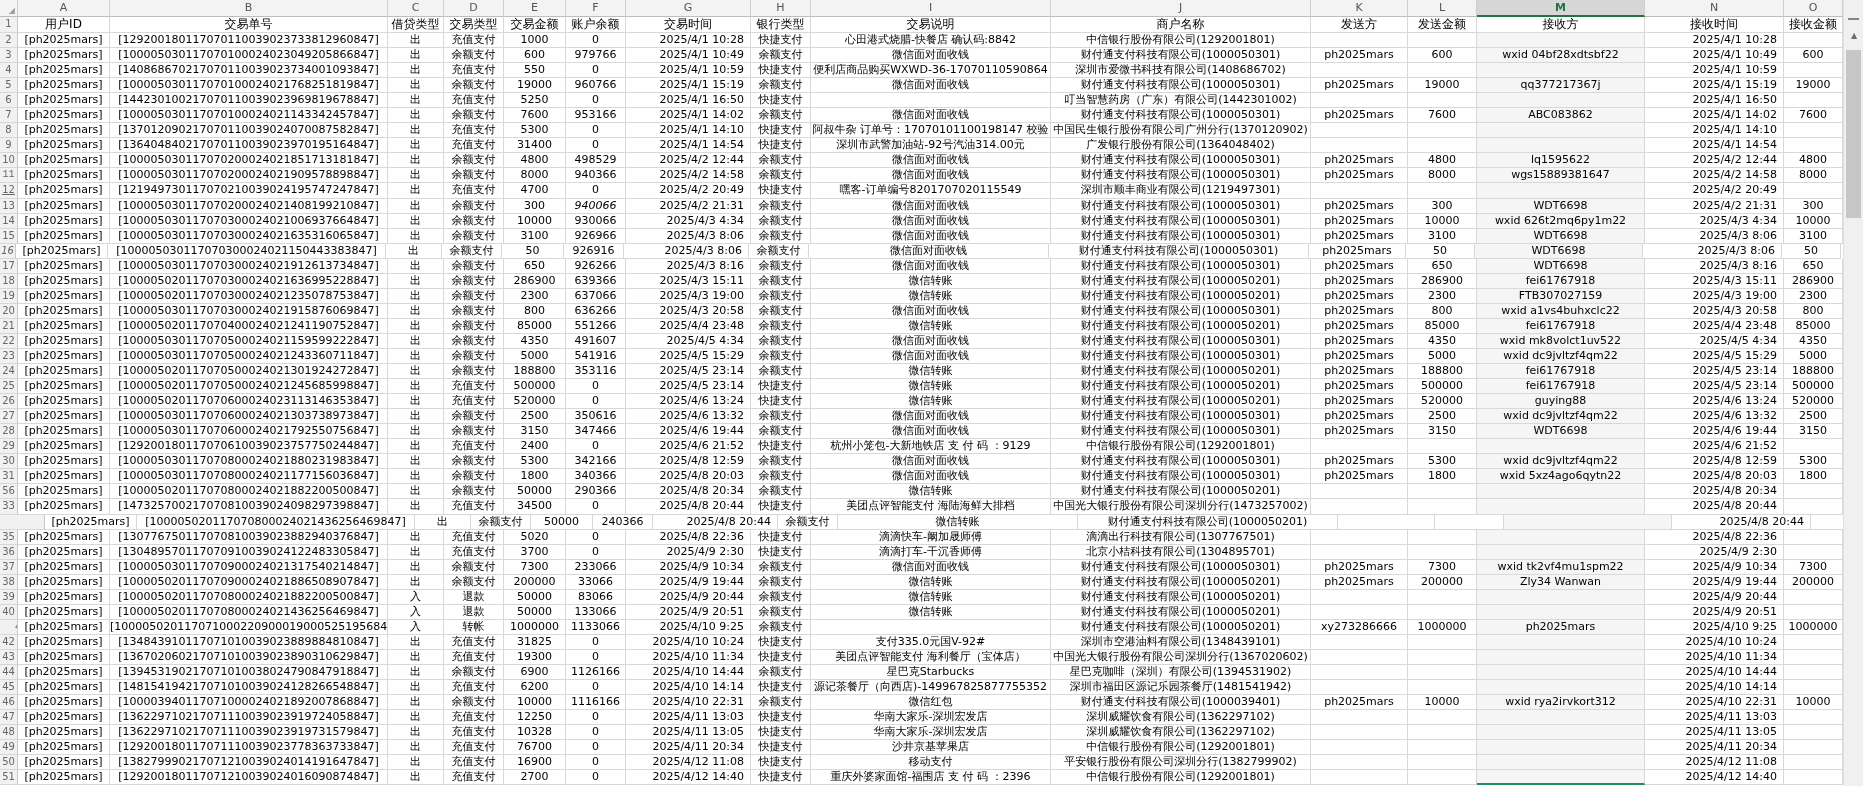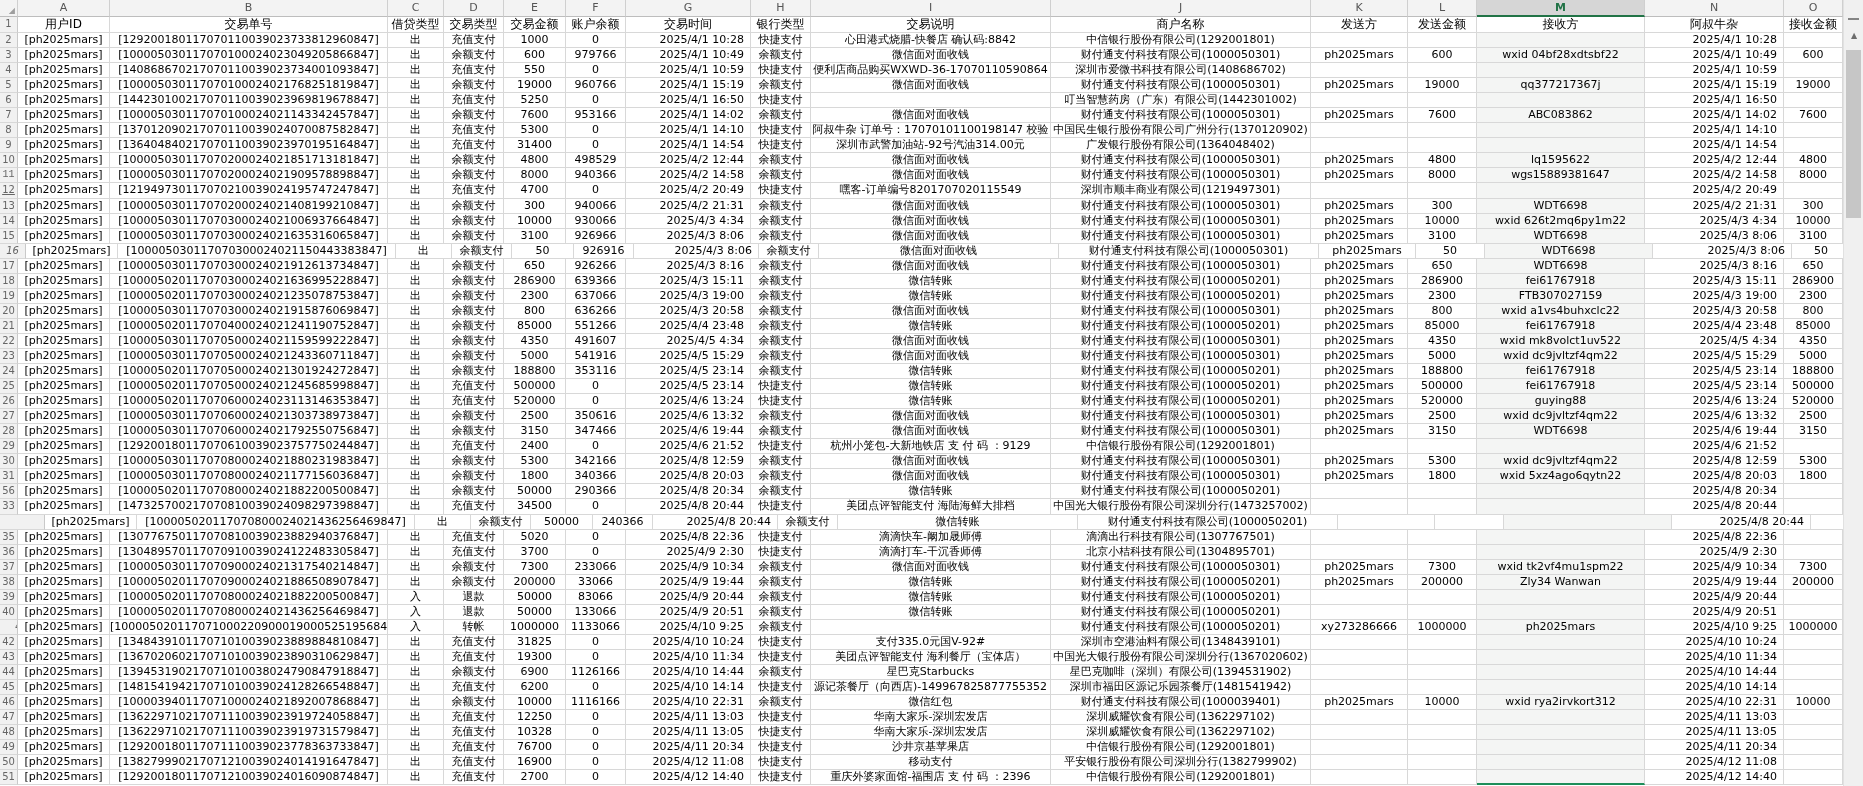--- a/index.html
+++ b/index.html
@@ -72,21 +72,21 @@
         <div class="cell" style="width: 60px;">交易类型</div>
         <div class="cell" style="width: 62px;">交易金额</div>
         <div class="cell" style="width: 60px;">账户余额</div>
         <div class="cell" style="width: 125px;">交易时间</div>
         <div class="cell" style="width: 60px;">银行类型</div>
         <div class="cell" style="width: 240px;">交易说明</div>
         <div class="cell" style="width: 260px;">商户名称</div>
         <div class="cell" style="width: 97px;">发送方</div>
         <div class="cell" style="width: 69px;">发送金额</div>
         <div class="cell" style="width: 168px;">接收方</div>
-        <div class="cell" style="width: 139px;">阿叔牛杂</div>
+        <div class="cell" style="width: 139px;">接收时间</div>
         <div class="cell" style="width: 59px;">接收金额</div>
       </div>
       <div class="row data-row">
         <div class="gut" style="width: 18px;">2</div>
         <div class="cell" style="width: 92px;">[ph2025mars]</div>
         <div class="cell" style="width: 278px;">[129200180117070110039023733812960847]</div>
         <div class="cell" style="width: 56px;">出</div>
         <div class="cell" style="width: 60px;">充值支付</div>
         <div class="cell" style="width: 62px;">1000</div>
         <div class="cell" style="width: 60px;">0</div>
@@ -280,21 +280,21 @@
         <div class="cell al-r" style="width: 139px;">2025/4/2 20:49</div>
         <div class="cell" style="width: 59px;"></div>
       </div>
       <div class="row data-row">
         <div class="gut" style="width: 18px;">13</div>
         <div class="cell" style="width: 92px;">[ph2025mars]</div>
         <div class="cell" style="width: 278px;">[100005030117070200024021408199210847]</div>
         <div class="cell" style="width: 56px;">出</div>
         <div class="cell" style="width: 60px;">余额支付</div>
         <div class="cell" style="width: 62px;">300</div>
-        <div class="cell" style="width: 60px;">940066</div>
+        <div class="cell" style="width: 60px; font-style: italic;">940066</div>
         <div class="cell al-r" style="width: 125px;">2025/4/2 21:31</div>
         <div class="cell" style="width: 60px;">余额支付</div>
         <div class="cell" style="width: 240px;">微信面对面收钱</div>
         <div class="cell" style="width: 260px;">财付通支付科技有限公司(1000050301)</div>
         <div class="cell" style="width: 97px;">ph2025mars</div>
         <div class="cell" style="width: 69px;">300</div>
         <div class="cell mcol" style="width: 168px;">WDT6698</div>
         <div class="cell al-r" style="width: 139px;">2025/4/2 21:31</div>
         <div class="cell" style="width: 59px;">300</div>
       </div>
@@ -328,21 +328,21 @@
         <div class="cell" style="width: 60px;">余额支付</div>
         <div class="cell" style="width: 240px;">微信面对面收钱</div>
         <div class="cell" style="width: 260px;">财付通支付科技有限公司(1000050301)</div>
         <div class="cell" style="width: 97px;">ph2025mars</div>
         <div class="cell" style="width: 69px;">3100</div>
         <div class="cell mcol" style="width: 168px;">WDT6698</div>
         <div class="cell al-r" style="width: 139px;">2025/4/3 8:06</div>
         <div class="cell" style="width: 59px;">3100</div>
       </div>
       <div class="row data-row">
-        <div class="gut" style="width: 26px; font-style: italic;">16</div>
+        <div class="gut" style="width: 16px; font-style: italic;">16</div>
         <div class="cell" style="width: 92px;">[ph2025mars]</div>
         <div class="cell" style="width: 278px;">[100005030117070300024021150443383847]</div>
         <div class="cell" style="width: 56px;">出</div>
         <div class="cell" style="width: 60px;">余额支付</div>
         <div class="cell" style="width: 62px;">50</div>
         <div class="cell" style="width: 60px;">926916</div>
         <div class="cell al-r" style="width: 125px;">2025/4/3 8:06</div>
         <div class="cell" style="width: 60px;">余额支付</div>
         <div class="cell" style="width: 240px;">微信面对面收钱</div>
         <div class="cell" style="width: 260px;">财付通支付科技有限公司(1000050301)</div>

